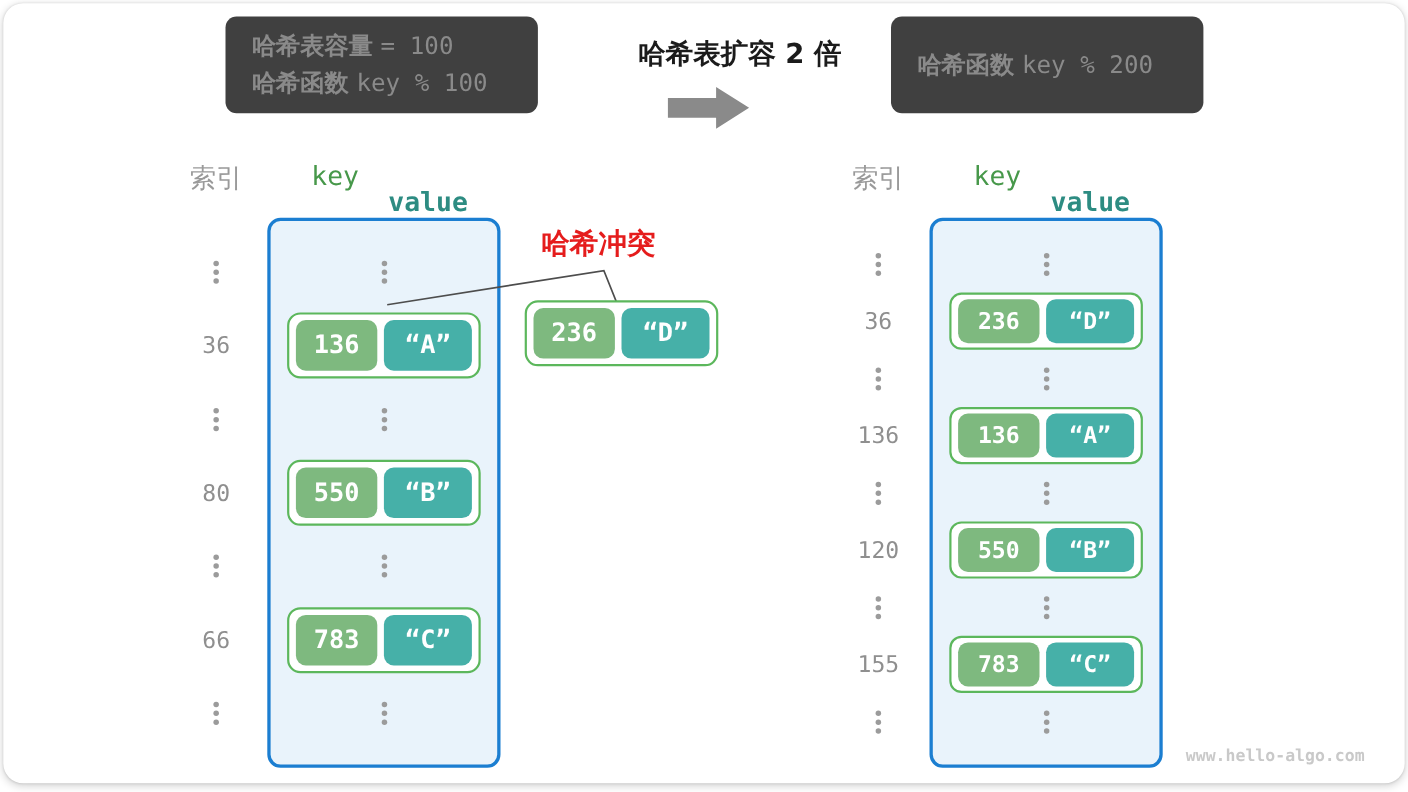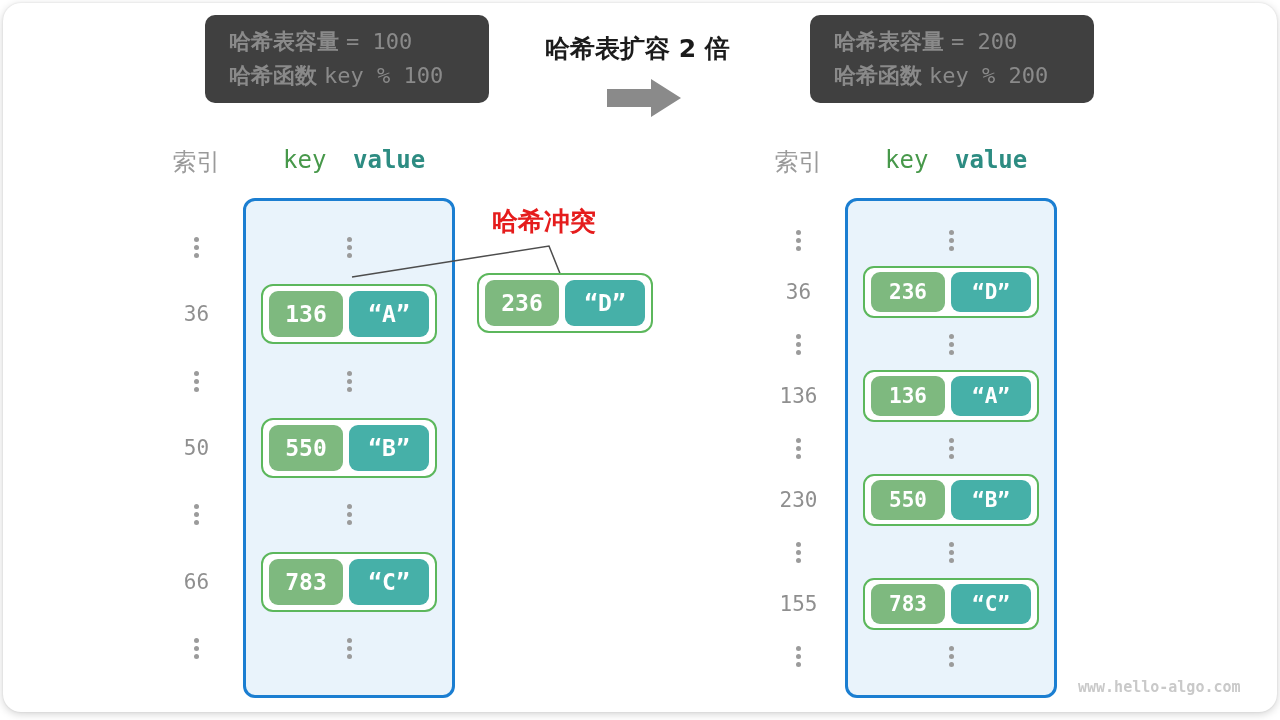--- a/index.html
+++ b/index.html
@@ -10,30 +10,30 @@
 
   
   .infobox{position:absolute;width:284px;height:88px;top:15px;background:#404040;border-radius:10px;
            display:flex;flex-direction:column;justify-content:center;padding-left:24px;box-sizing:border-box;gap:4px;}
   .infobox .line{font-size:22px;color:#8a8a8a;white-space:nowrap;}
   .infobox .cjk{font-weight:700;}
   .infobox .code{font-family:"DejaVu Sans Mono","Liberation Mono",monospace;}
   .infobox.left{left:205px;}
   .infobox.right{left:810px;}
 
-  .main-title{position:absolute;left:545px;top:32px;width:220px;text-align:left;
+  .main-title{position:absolute;left:545px;top:32px;width:220px;text-align:right;
               font-size:25px;font-weight:700;color:#1b1b1b;white-space:nowrap;}
 
   .arrow-svg{position:absolute;left:607px;top:78px;}
 
   
   .headers{position:absolute;width:305px;height:30px;top:146px;font-size:24px;}
   .headers .hdr-idx{position:absolute;left:0;width:93px;text-align:center;color:#9a9a9a;}
   .headers .hdr-key{position:absolute;left:133px;color:#47984a;font-weight:400;}
-  .headers .hdr-value{position:absolute;left:203px;color:#2d8c82;font-weight:700;}
+  .headers .hdr-value{position:absolute;left:203px;color:#2d8c82;font-weight:700;margin-top:24px;}
   .headers.left{left:150px;}
   .headers.right{left:752px;}
 
   .table-wrap{position:absolute;width:305px;height:500px;top:198px;}
   .table-wrap.left{left:150px;}
   .table-wrap.right{left:752px;}
   .table-bg{position:absolute;left:93px;top:0;right:0;bottom:0;background:#e9f3fb;
             border:3px solid #1b7ed1;border-radius:12px;box-sizing:border-box;}
   .rows{position:absolute;inset:0;display:flex;flex-direction:column;padding:16px 0;box-sizing:border-box;}
   .row{flex:1;display:flex;align-items:center;}
@@ -81,24 +81,20 @@
   </div>
 
   <div class="main-title">哈希表扩容 2 倍</div>
 
   <svg class="arrow-svg" width="76" height="40" viewBox="0 0 76 40">
     <polygon points="0,11 44,11 44,1 74,20 44,39 44,29 0,29" fill="#8a8a8a"></polygon>
   </svg>
 
   <div class="infobox right">
     <div class="line">
-      <span class="cjk">哈希表容量</span>
-      <span class="code">= 200</span>
-    </div>
-    <div class="line">
       <span class="cjk">哈希函数</span>
       <span class="code">key % 200</span>
     </div>
   </div>
 
   <div class="headers left">
     <span class="hdr-idx">索引</span>
     <span class="hdr-key mono">key</span>
     <span class="hdr-value mono">value</span>
   </div>
@@ -158,21 +154,21 @@
               <i></i>
               <i></i>
               <i></i>
             </span>
 
     </div>
   </div>
 
   <div class="row type-pair">
     <div class="idx-cell">
-      <span class="idx-num mono">50</span>
+      <span class="idx-num mono">80</span>
 
     </div>
     <div class="val-cell">
 
       <div class="pair">
         <div class="key-box">550</div>
         <div class="value-box">“B”</div>
       </div>
     </div>
   </div>
@@ -313,21 +309,21 @@
               <i></i>
               <i></i>
               <i></i>
             </span>
 
     </div>
   </div>
 
   <div class="row type-pair">
     <div class="idx-cell">
-      <span class="idx-num mono">230</span>
+      <span class="idx-num mono">120</span>
 
     </div>
     <div class="val-cell">
 
       <div class="pair">
         <div class="key-box">550</div>
         <div class="value-box">“B”</div>
       </div>
     </div>
   </div>

